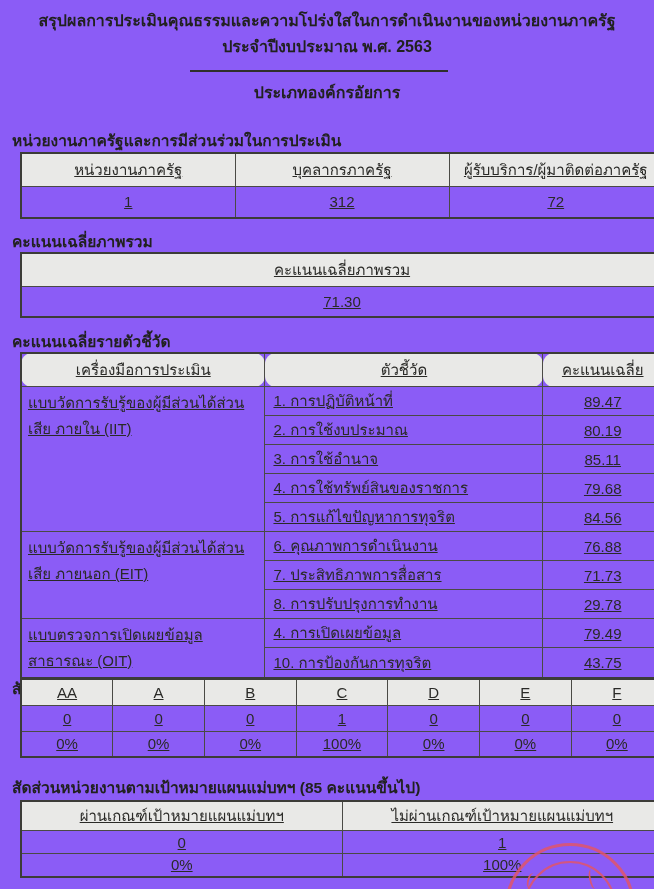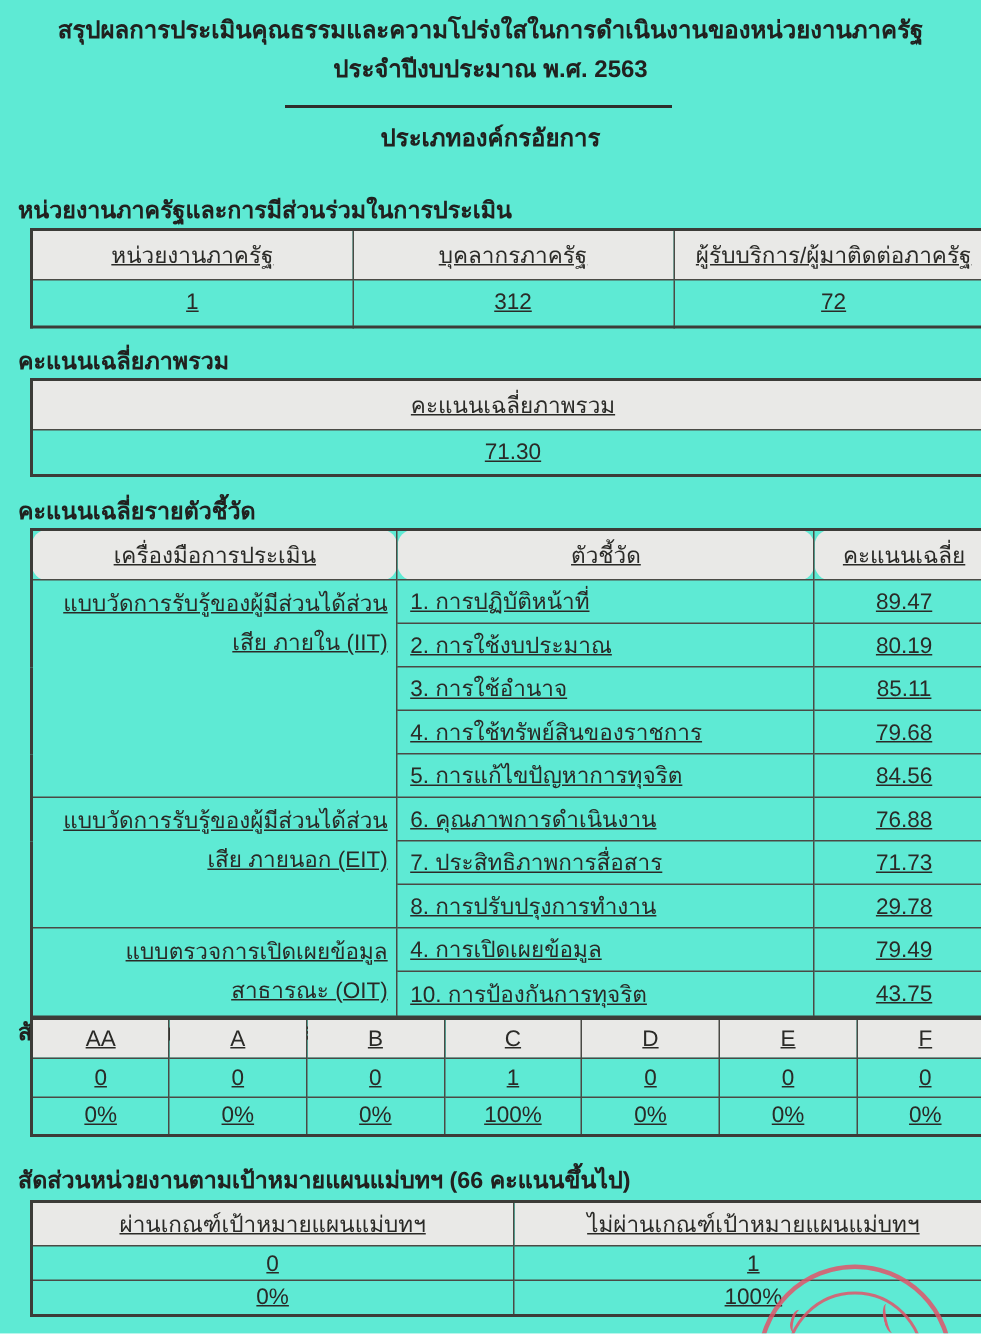--- a/index.html
+++ b/index.html
@@ -1,20 +1,20 @@
 <!DOCTYPE html>
 <html><head>
 <meta charset="utf-8">
 <style>
   * { margin:0; padding:0; box-sizing:border-box; }
   html,body { background:#ffffff; }
   .page {
     position:relative;
     width:654px; height:889px;
-    background:#5eead4;
+    background:#8b5cf6;
     font-family:"Liberation Sans","DejaVu Sans",sans-serif;
     color:#262622;
     overflow:hidden;
   }
   .center { text-align:center; width:100%; }
   .doc-title { position:absolute; left:0; font-size:16px; font-weight:700; line-height:25px; color:#21211f; }
   .title-1 { top:8px; }
   .title-2 { top:34px; }
   .divider { position:absolute; top:70px; left:190px; width:258px; border-top:2px solid #2f2f2c; }
   .subtitle { position:absolute; top:80px; left:0; font-size:16px; font-weight:700; line-height:25px; color:#21211f; }
@@ -51,21 +51,21 @@
     overflow:hidden;
   }
   table { border:2px solid #3c3c38; }
   th { background:#e9e9e7; }
   .t-participation th, .t-participation td { height:31px; }
   .t-overall th, .t-overall td { height:30px; }
 
   .t-indicators th { height:27px;border-radius:11px; }
   .t-indicators td { height:25px; padding:2px 5px; }
   .t-indicators .tool-cell {
-    text-align:right; vertical-align:top;
+    text-align:left; vertical-align:top;
     padding:3px 6px; line-height:26px;
     overflow-wrap:anywhere;
   }
   .t-indicators .indicator-cell { text-align:left; padding-left:8px; }
   .col-tool { width:38%; } .col-ind { width:43.3%; } .col-score { width:18.7%; }
 
   .t-grades th, .t-grades td { height:26px; padding:2px 3px; }
   .t-masterplan th, .t-masterplan td { height:23px; padding:2px 4px; }
 
   .stamp-circle {
@@ -214,21 +214,21 @@
         <td>0%</td>
         <td>0%</td>
         <td>100%</td>
         <td>0%</td>
         <td>0%</td>
         <td>0%</td>
       </tr>
     </tbody>
   </table>
 
-  <div class="sec-heading h-masterplan">สัดส่วนหน่วยงานตามเป้าหมายแผนแม่บทฯ (66 คะแนนขึ้นไป)</div>
+  <div class="sec-heading h-masterplan">สัดส่วนหน่วยงานตามเป้าหมายแผนแม่บทฯ (85 คะแนนขึ้นไป)</div>
   <table class="t-masterplan">
     <thead>
       <tr>
         <th>ผ่านเกณฑ์เป้าหมายแผนแม่บทฯ</th>
         <th>ไม่ผ่านเกณฑ์เป้าหมายแผนแม่บทฯ</th>
       </tr>
     </thead>
     <tbody>
       <tr>
         <td>0</td>

